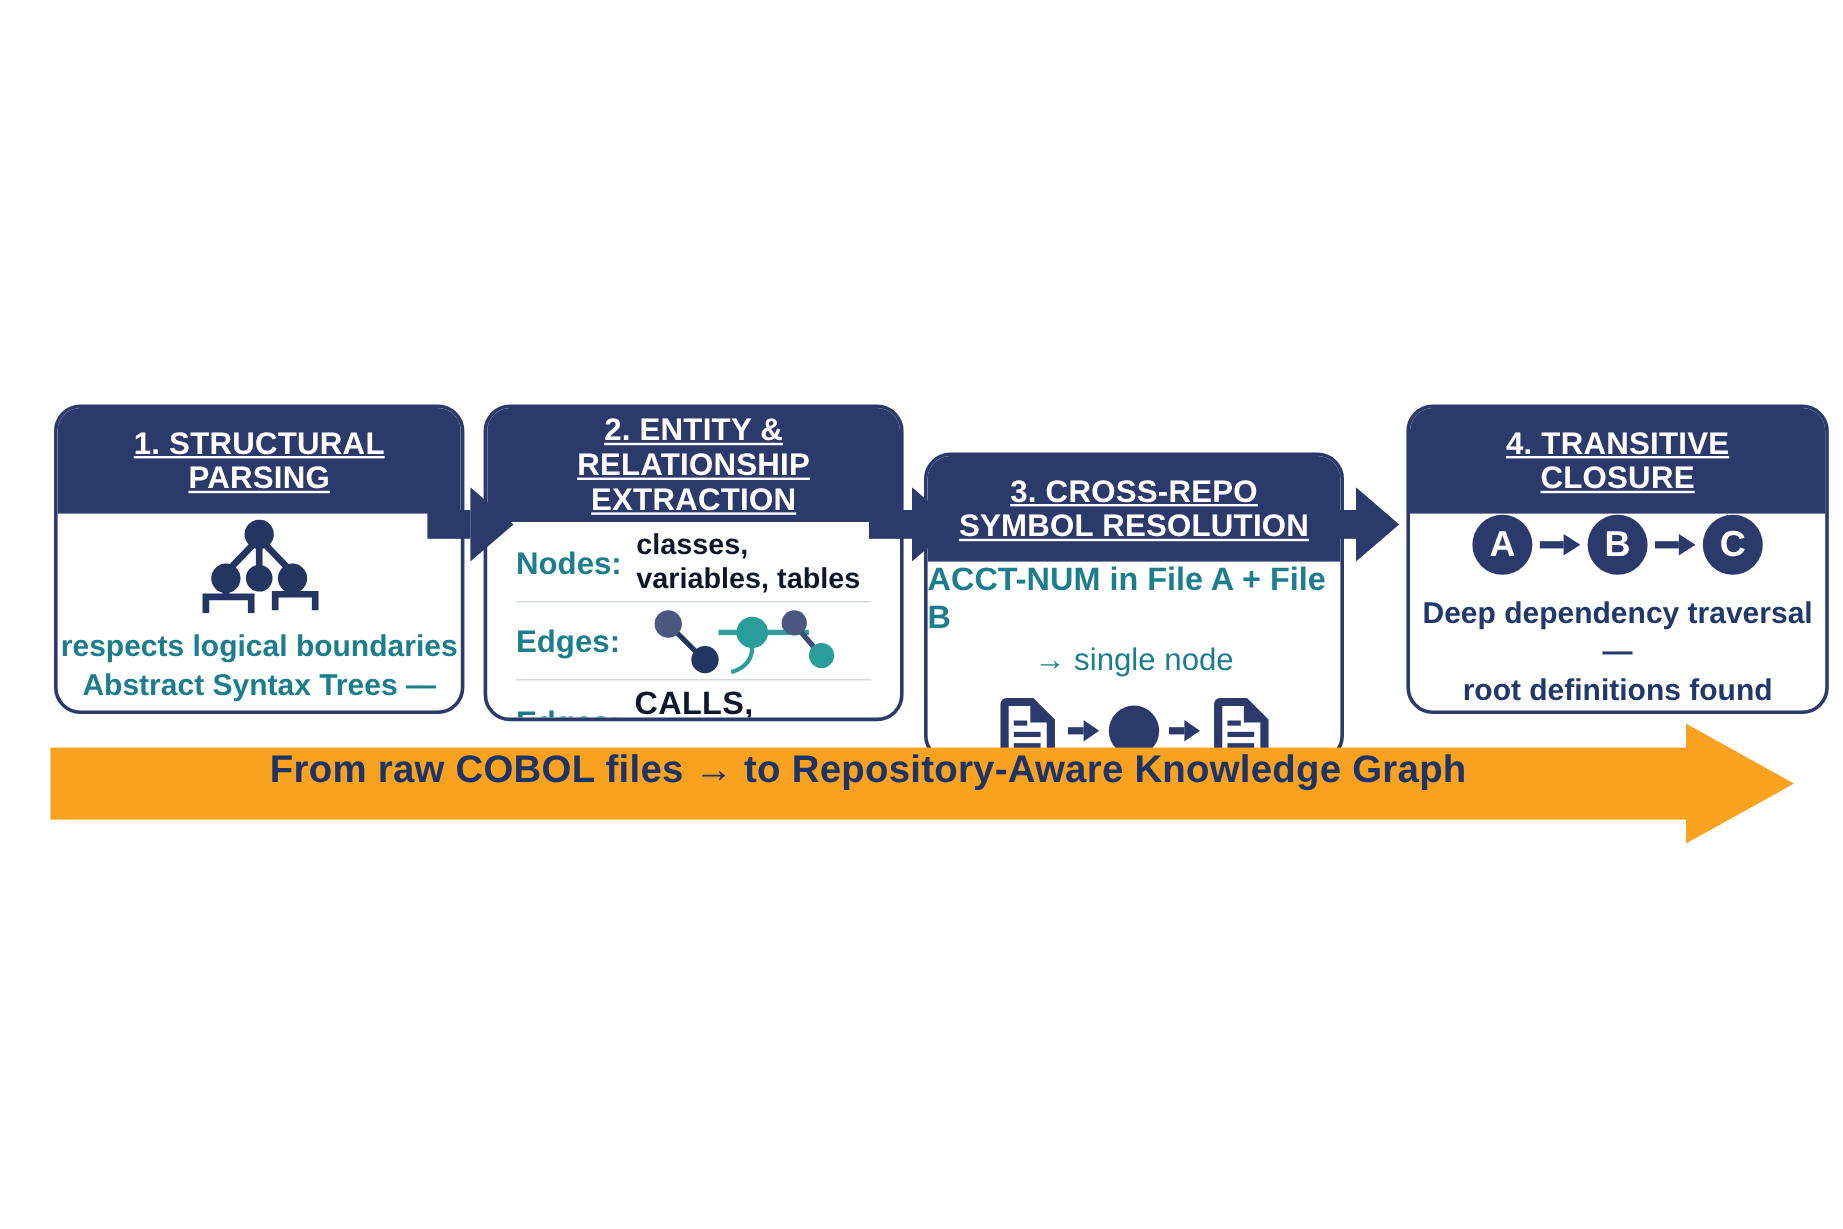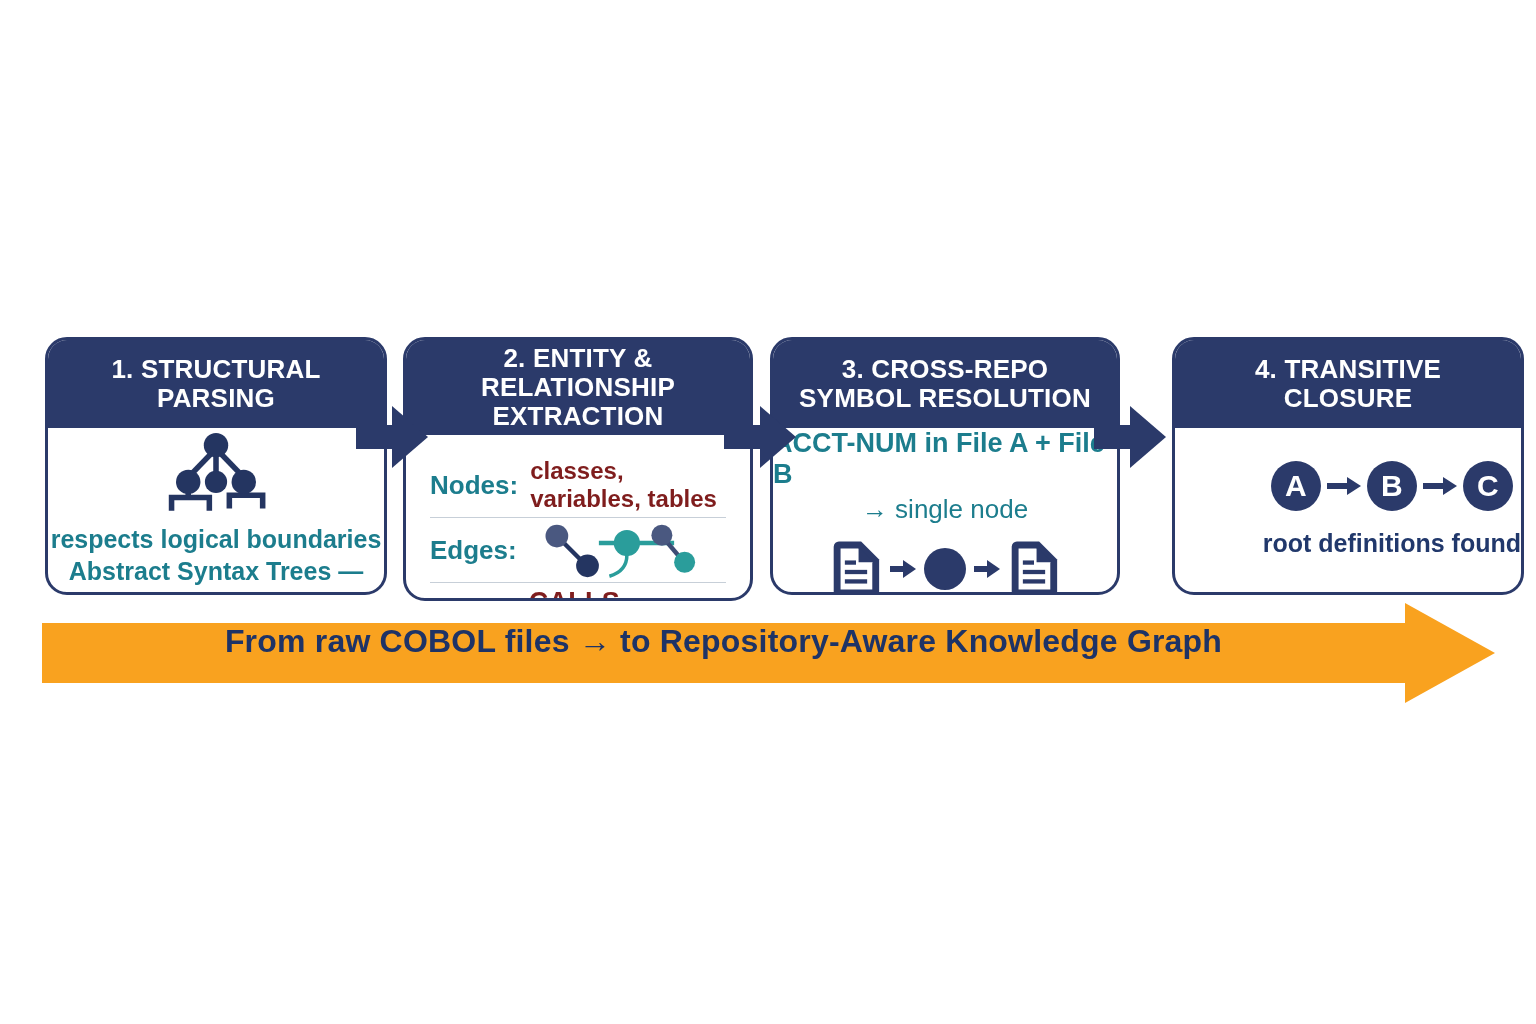--- a/index.html
+++ b/index.html
@@ -9,33 +9,33 @@
   }
   .step-box{
     position:absolute;top:337px;height:258px;
     background:#ffffff;border:3px solid #2b3a6a;border-radius:22px;
     overflow:hidden;box-sizing:border-box;display:flex;flex-direction:column;
   }
   .box-header{
     background:#2b3a6a;color:#ffffff;min-height:88px;flex:0 0 auto;
     display:flex;align-items:center;justify-content:center;text-align:center;
     font-weight:700;font-size:26px;line-height:1.12;letter-spacing:.2px;
-    padding:4px 16px;box-sizing:border-box;
+    padding:4px 16px;box-sizing:border-box;text-decoration:underline;
   }
   .box-body{flex:1;display:flex;flex-direction:column;align-items:center;justify-content:center;}
   .teal{color:#1c7d8d;}
   .navy{color:#21386b;}
   .body-caption{
     text-align:center;font-weight:700;font-size:25px;line-height:1.28;
   }
   
   .rows-body{align-items:stretch;justify-content:flex-end;padding:6px 24px 10px 24px;}
   .row{display:flex;align-items:center;gap:12px;min-height:46px;}
   .row-label{font-weight:700;font-size:26px;color:#1c7d8d;flex:0 0 auto;}
-  .row-text{font-weight:700;font-size:24px;color:#7f1d1d;}
+  .row-text{font-weight:700;font-size:24px;color:#0f172a;}
   .row-text.caps{font-size:27px;font-weight:700;letter-spacing:.3px;}
   .divider{border:none;border-top:1.5px solid #c7cfd8;margin:4px 0;width:100%;}
   
   .resolve-line1{font-size:27px;font-weight:700;}
   .resolve-line2{font-size:26px;font-weight:400;margin-top:4px;}
   .merge-row{display:flex;align-items:center;gap:8px;margin-top:14px;}
   .merge-node{width:42px;height:42px;border-radius:50%;background:#2b3a6a;}
   
   .abc-row{display:flex;align-items:center;gap:6px;margin-bottom:16px;}
   .graph-node{
@@ -82,21 +82,21 @@
         <circle cx="50" cy="44" r="10" fill="#243561"></circle>
         <circle cx="75" cy="44" r="11" fill="#243561"></circle>
       </svg>
       <div class="body-caption teal" style="margin-top:10px;">
         <div>respects logical boundaries</div>
         <div>Abstract Syntax Trees —</div>
       </div>
     </div>
   </div>
 
-  <div class="step-box" style="left:403px;width:350px;height:264px;gap:16px;">
+  <div class="step-box" style="left:403px;width:350px;height:264px;">
     <div class="box-header">2. ENTITY &amp; RELATIONSHIP EXTRACTION</div>
     <div class="box-body rows-body">
       <div class="row">
         <span class="row-label">Nodes:</span>
         <span class="row-text">classes, variables, tables</span>
       </div>
       <hr class="divider">
       <div class="row">
         <span class="row-label">Edges:</span>
         <svg width="180" height="56" viewBox="0 0 178 64">
@@ -112,21 +112,21 @@
         </svg>
       </div>
       <hr class="divider">
       <div class="row">
         <span class="row-label">Edges:</span>
         <span class="row-text caps">CALLS, REDATS_TABLE</span>
       </div>
     </div>
   </div>
 
-  <div class="step-box" style="left:770px;width:350px;">
+  <div class="step-box" style="left:770px;width:350px;margin-top:40px;">
     <div class="box-header">3. CROSS-REPO SYMBOL RESOLUTION</div>
     <div class="box-body">
       <div class="resolve-line1 teal">
         <span style="font-weight:700;">ACCT-NUM</span><span> in File A + File B</span>
       </div>
       <div class="resolve-line2 teal">→ single node</div>
       <div class="merge-row">
         <svg width="52" height="60" viewBox="0 0 60 70">
           <path d="M10,3 H36 L57,24 V61 a6,6 0 0 1 -6,6 H10 a6,6 0 0 1 -6,-6 V9 a6,6 0 0 1 6,-6 Z" fill="#2b3a6a"></path>
           <path d="M12,11 H33 L49,27 V59 H12 Z" fill="#ffffff"></path>
@@ -166,20 +166,21 @@
           <polygon points="20,2 34,11 20,20" fill="#2b3a6a"></polygon>
         </svg>
         <div class="graph-node">B</div>
         <svg width="34" height="22" viewBox="0 0 34 22">
           <rect x="0" y="8" width="20" height="6" fill="#2b3a6a"></rect>
           <polygon points="20,2 34,11 20,20" fill="#2b3a6a"></polygon>
         </svg>
         <div class="graph-node">C</div>
       </div>
       <div class="body-caption navy">
+        <div>Deep dependency traversal —</div>
         <div>root definitions found</div>
       </div>
     </div>
   </div>
 
   <svg class="connector" style="left:356px;" viewBox="0 0 72 62">
     <rect x="0" y="19" width="36" height="24" fill="#2b3a6a"></rect>
     <polygon points="36,0 72,31 36,62" fill="#2b3a6a"></polygon>
   </svg>
   <svg class="connector" style="left:724px;" viewBox="0 0 72 62">

